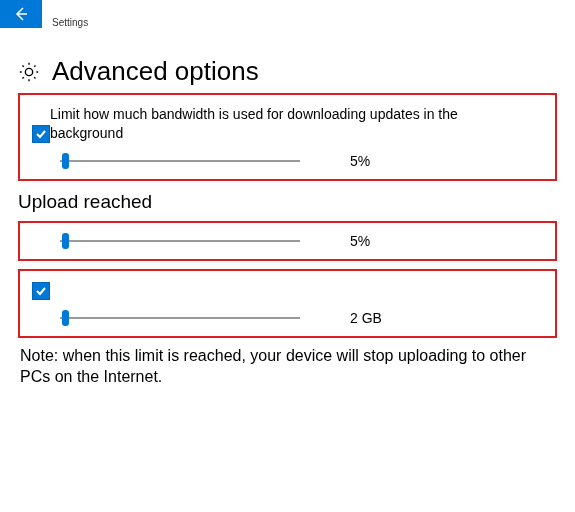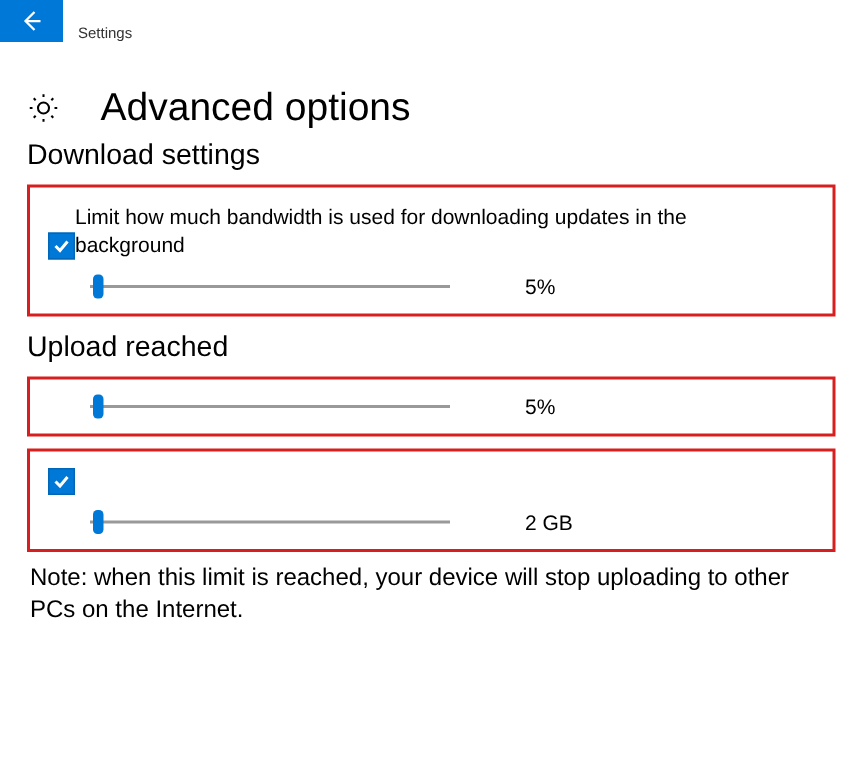--- a/index.html
+++ b/index.html
@@ -29,21 +29,21 @@
       color: #333;
       margin-left: 10px;
       margin-top: 17px;
     }
     .content {
       padding: 14px 18px 0 18px;
     }
     .header-row {
       display: flex;
       align-items: center;
-      gap: 27px;
+      gap: 12px;
       margin-bottom: 6px;
       margin-top: 14px;
     }
     .page-title {
       font-size: 26px;
       font-weight: 300;
     }
     .section-title {
       font-size: 19px;
       font-weight: 400;
@@ -131,21 +131,20 @@
 
 <div class="content">
   <div class="header-row">
     <svg width="22" height="22" viewBox="0 0 24 24">
       <path fill="none" stroke="#000" stroke-width="1.5" d="M12 8a4 4 0 1 0 0 8 4 4 0 0 0 0-8z"></path>
       <path fill="none" stroke="#000" stroke-width="1.5" d="M12 2v2M12 20v2M4.9 4.9l1.4 1.4M17.7 17.7l1.4 1.4M2 12h2M20 12h2M4.9 19.1l1.4-1.4M17.7 6.3l1.4-1.4"></path>
     </svg>
     <div class="page-title">Advanced options</div>
   </div>
 
-  <div class="section-title">Download settings</div>
 
   <div class="highlight-box">
     <div class="check-row">
       <div class="checkbox">
         <svg width="12" height="12" viewBox="0 0 12 12">
           <path d="M2 6 L5 9 L10 3" stroke="#fff" stroke-width="2" fill="none"></path>
         </svg>
       </div>
       <div class="check-label">Limit how much bandwidth is used for downloading updates in the background</div>
     </div>

